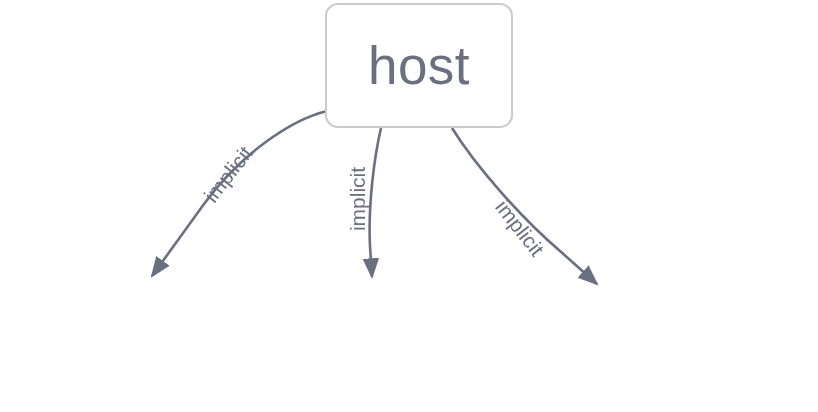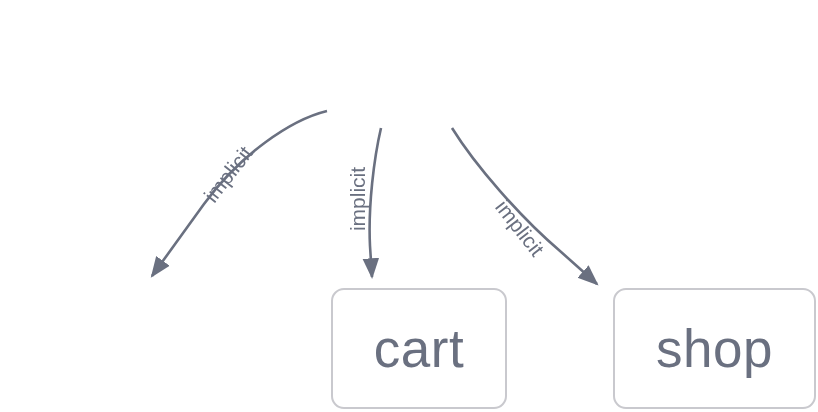--- a/index.html
+++ b/index.html
@@ -110,29 +110,26 @@
       </marker>
     </defs>
 
     <path d="M 327,111 C 290,120 240,155 204,204 L 152,276" fill="none" stroke="#6a7080" stroke-width="2.6" marker-end="url(#arrowhead)"></path>
 
     <path d="M 381,128 C 374,158 368,206 370,246 L 372,277" fill="none" stroke="#6a7080" stroke-width="2.6" marker-end="url(#arrowhead)"></path>
 
     <path d="M 452,128 C 475,165 520,217 560,251 L 597,284" fill="none" stroke="#6a7080" stroke-width="2.6" marker-end="url(#arrowhead)"></path>
   </svg>
 
+  <div class="node" id="node-host">
+    <span class="node-label">host</span>
+  </div>
 
 
-  <div class="node" id="node-cart">
-    <span class="node-label">cart</span>
-  </div>
 
-  <div class="node" id="node-shop">
-    <span class="node-label">shop</span>
-  </div>
 
   <div class="edge-label" id="edge-label-about">implicit</div>
 
   <div class="edge-label" id="edge-label-cart">implicit</div>
 
   <div class="edge-label" id="edge-label-shop">implicit</div>
 
 </div>
 
 </body></html>

